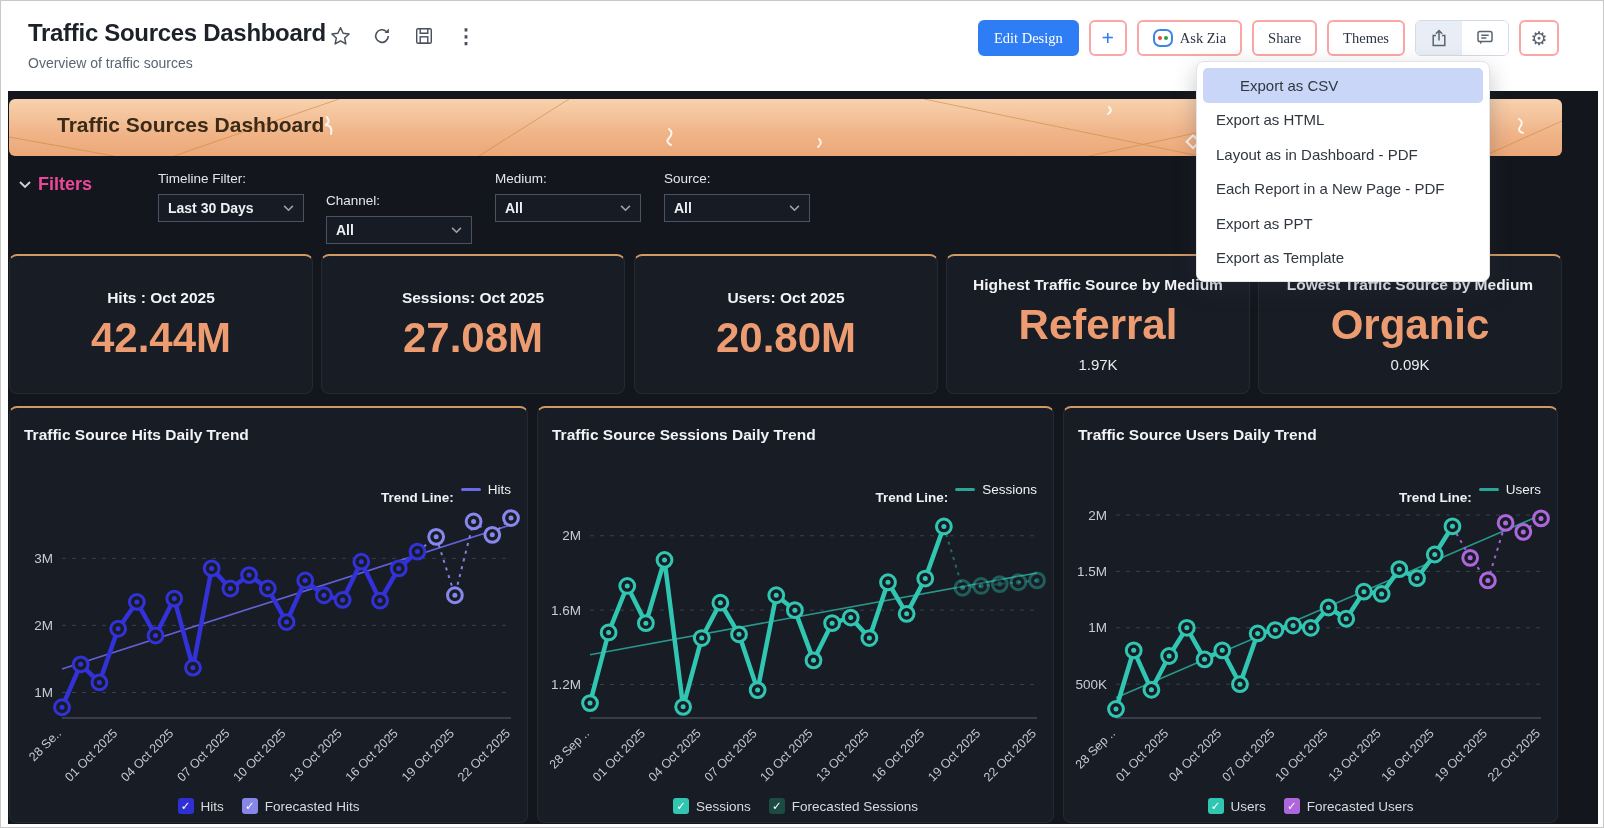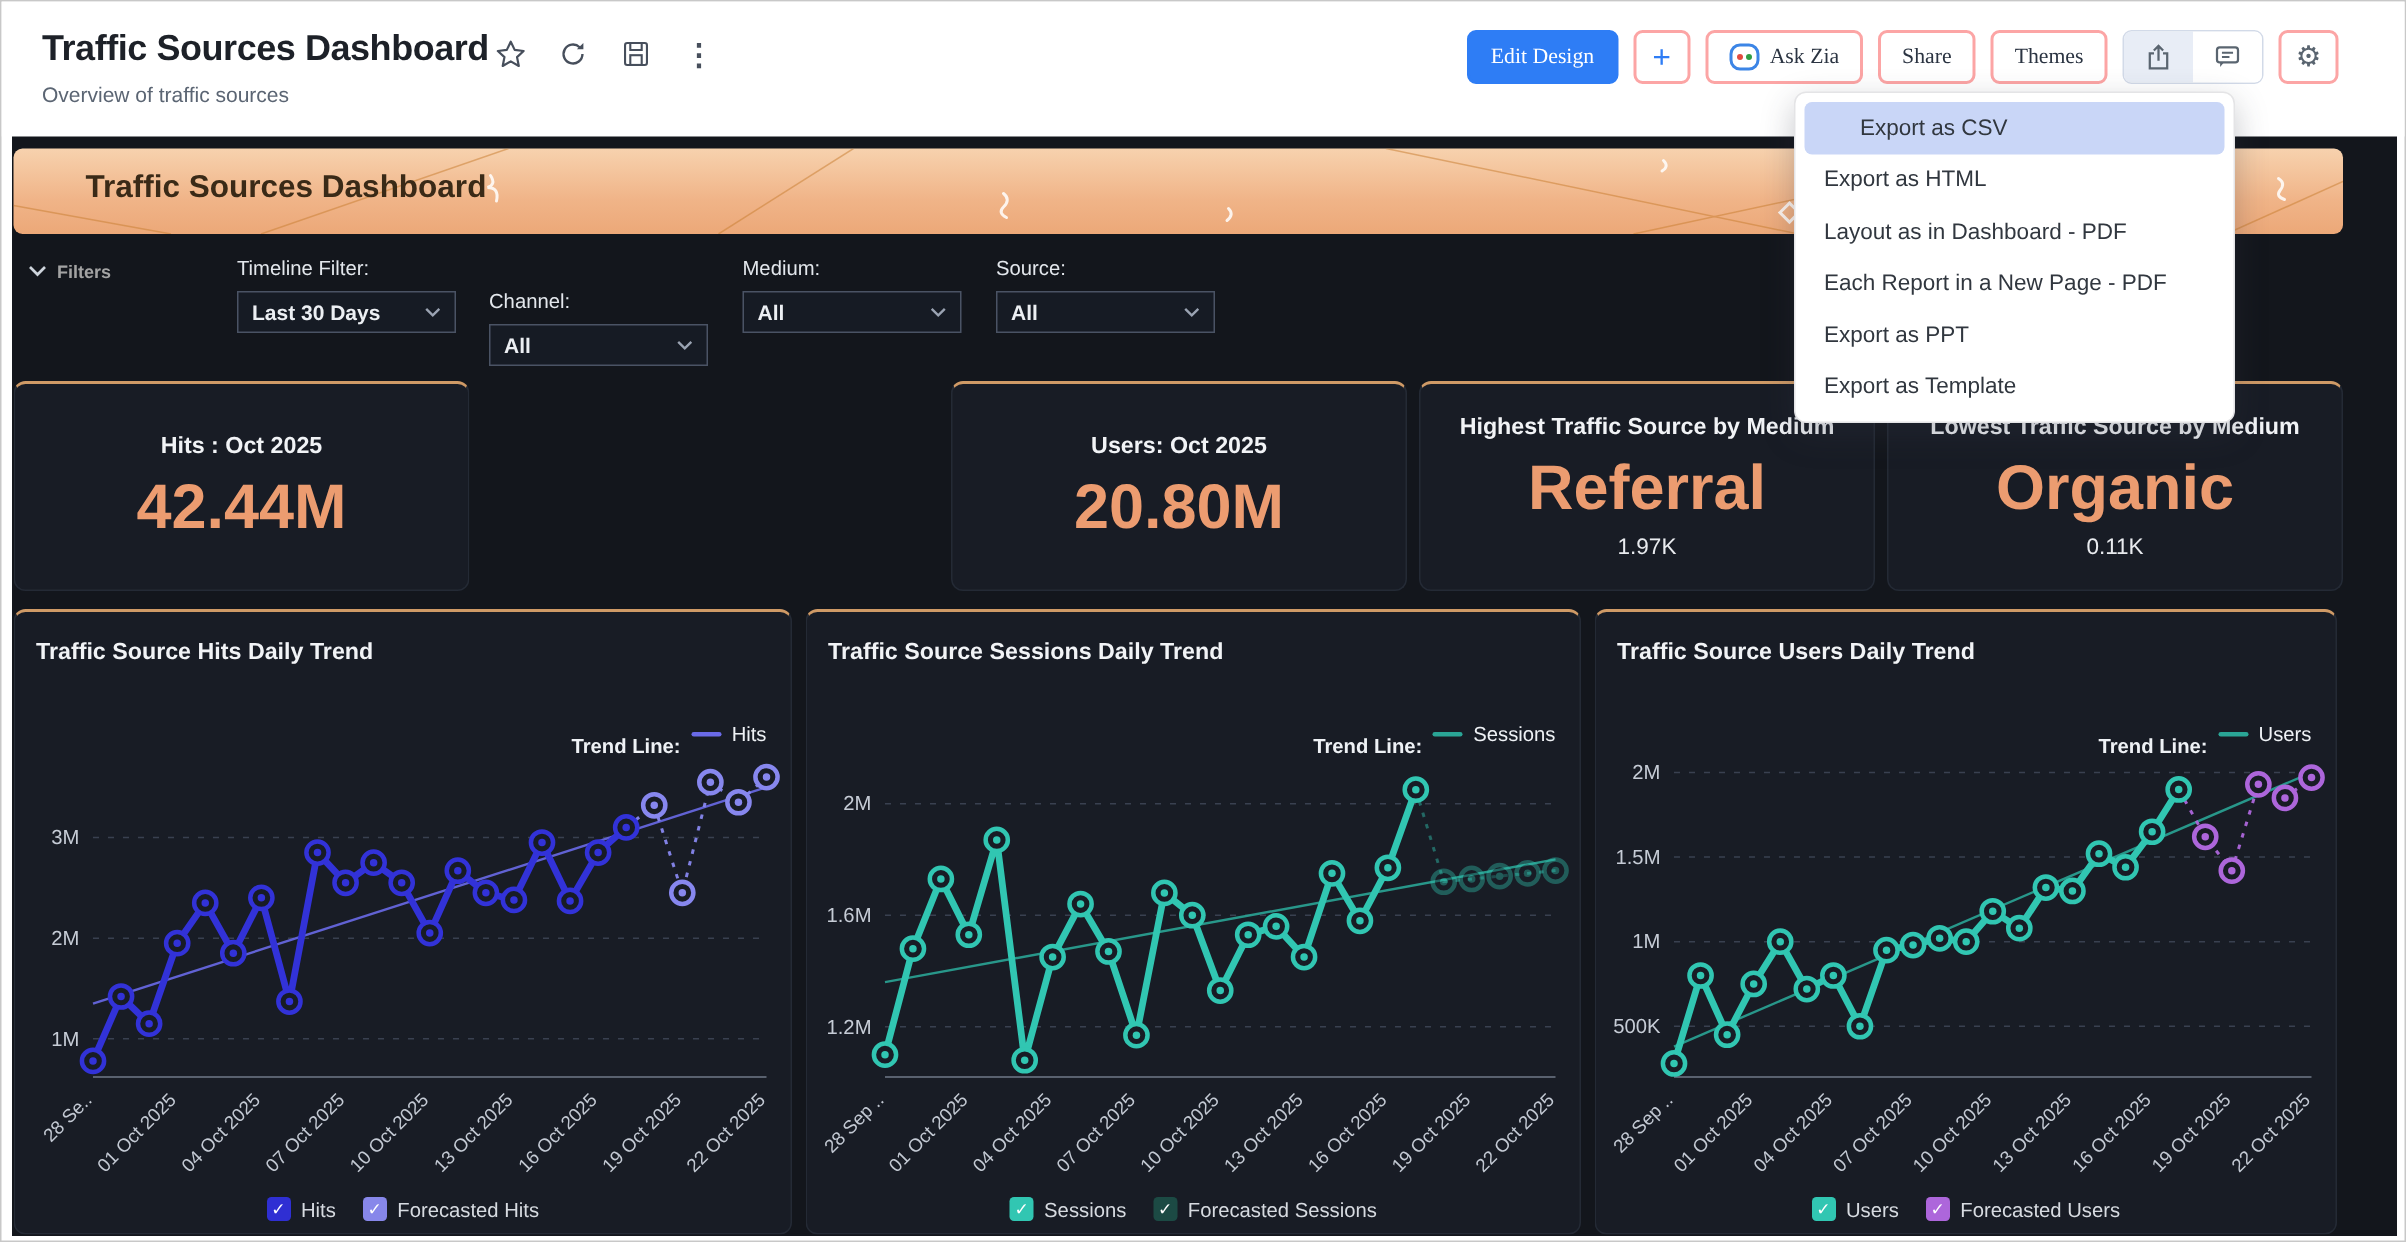--- a/index.html
+++ b/index.html
@@ -36,21 +36,21 @@
   .menu-item { height:34.5px; display:flex; align-items:center; padding-left:13px; font-size:15px; color:#31373f; border-radius:5px; cursor:pointer; }
   .menu-item.selected { background:#c9d6f7;padding-left:37px; }
   
   .dash { position:absolute; left:7px; top:90px; width:1590px; height:733px; background:#13161c; }
   .banner { position:absolute; left:1px; top:8px; width:1553px; height:57px; border-radius:6px;
             background:linear-gradient(180deg,#f7d2ae 0%,#f0b488 60%,#eca878 100%); overflow:hidden; }
   .banner-title { position:absolute; left:48px; top:14px; font-size:21px; font-weight:bold; color:#3a2a17; z-index:2; }
   .banner svg { position:absolute; left:0; top:0; }
   
   .filters-toggle { position:absolute; left:11px; top:83px; display:flex; align-items:center; gap:7px;
-                    font-size:12px; font-weight:bold; color:#a3a3a3; cursor:pointer; }
+                    font-size:18px; font-weight:bold; color:#ec4899; cursor:pointer; }
   .filter-group { position:absolute; top:80px; }
   .filter-label { font-size:13.5px; color:#e3e7ec; margin-bottom:8px; }
   .filter-select { width:146px; height:28px; background:#161b24; border:1px solid #4a5364; border-radius:0;
                    display:flex; align-items:center; justify-content:space-between; padding:0 9px; cursor:pointer;font-weight:bold; }
   .filter-select span { font-size:14px; color:#eceff3; }
   
   .kpi { position:absolute; top:163px; width:304px; height:140px; background:#181c25; border:1px solid #242a35;
          border-top:2px solid #cf9a66; border-radius:8px; display:flex; flex-direction:column; align-items:center; justify-content:center; gap:9px; }
   .kpi-title { font-size:15.5px; font-weight:bold; color:#f1f3f6; white-space:nowrap; }
   .kpi-value { font-size:42px; font-weight:bold; color:#ec9c70; line-height:1.05; white-space:nowrap; }
@@ -203,34 +203,39 @@
           <polyline points="1,1 6,6 11,1" fill="none" stroke="#9aa3b2" stroke-width="1.8"></polyline>
         </svg>
     </div>
   </div>
 
   <div class="kpi" style="left:1px;">
     <div class="kpi-title">Hits : Oct 2025</div>
     <div class="kpi-value">42.44M</div>
 
   </div>
+  <div class="kpi" style="left:313px;">
+    <div class="kpi-title">Sessions: Oct 2025</div>
+    <div class="kpi-value">27.08M</div>
+
+  </div>
   <div class="kpi" style="left:626px;">
     <div class="kpi-title">Users: Oct 2025</div>
     <div class="kpi-value">20.80M</div>
 
   </div>
   <div class="kpi" style="left:938px;">
     <div class="kpi-title">Highest Traffic Source by Medium</div>
     <div class="kpi-value">Referral</div>
     <div class="kpi-sub">1.97K</div>
   </div>
   <div class="kpi" style="left:1250px;">
     <div class="kpi-title">Lowest Traffic Source by Medium</div>
     <div class="kpi-value">Organic</div>
-    <div class="kpi-sub">0.11K</div>
+    <div class="kpi-sub">0.09K</div>
   </div>
 
   <div class="chart-card" style="left:1px; width:519px;">
     <div class="chart-title">Traffic Source Hits Daily Trend</div>
     <div class="legend">
       <span class="legend-label">Trend Line:</span>
       <span class="legend-swatch" style="background: rgb(106, 106, 232);"></span>
       <span class="legend-name">Hits</span>
     </div>
     <div class="plot-mount" style="width:507px;"><svg width="507" height="300" viewBox="0 0 507 300">

